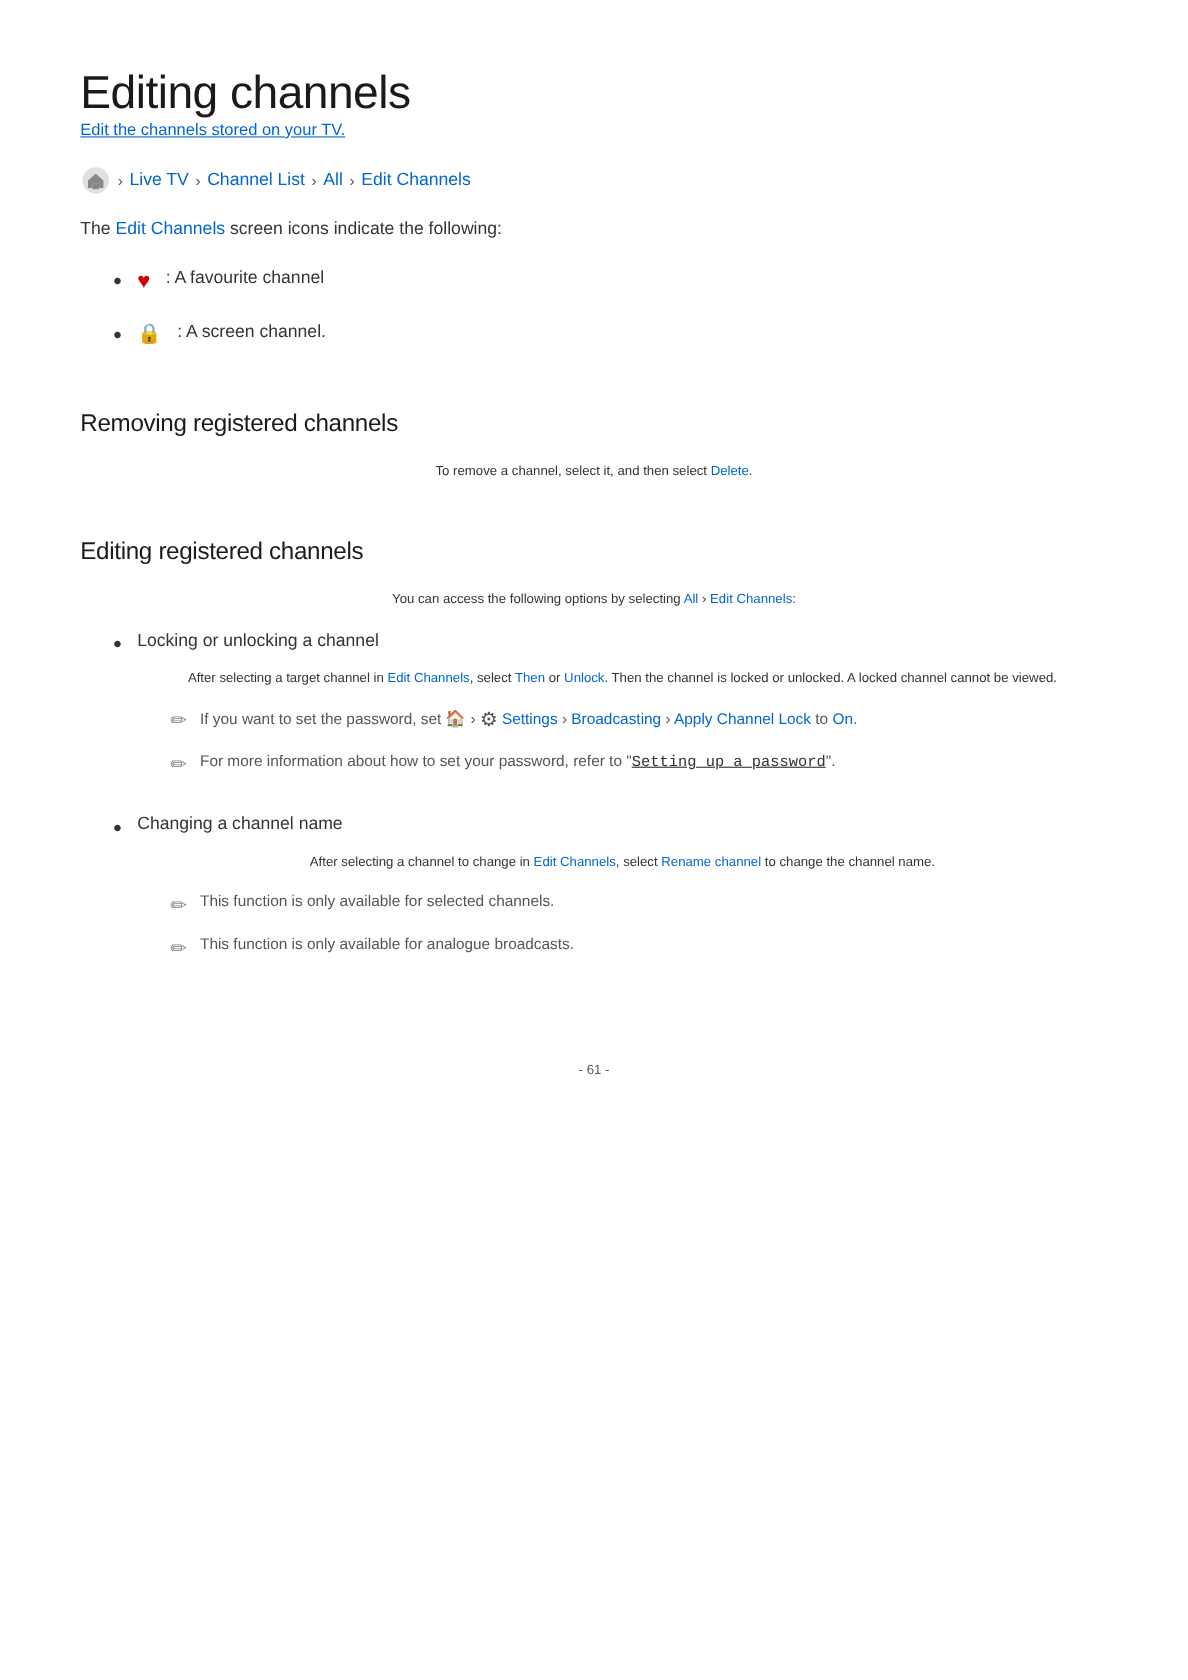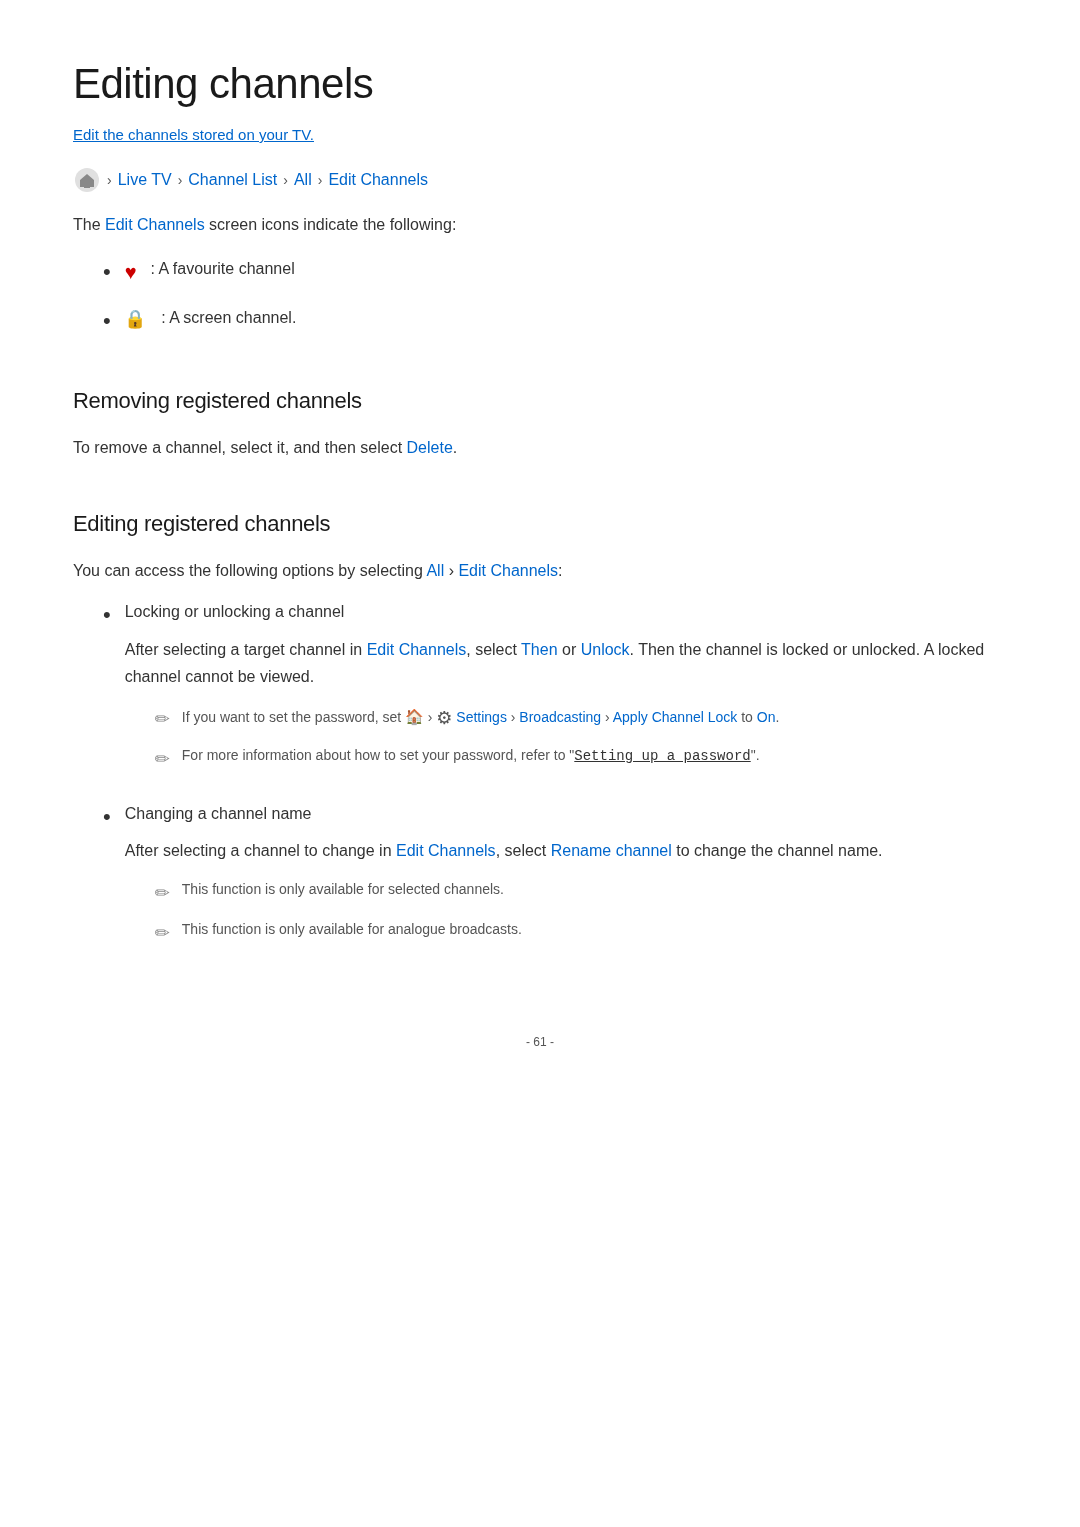--- a/index.html
+++ b/index.html
@@ -15,21 +15,21 @@
       color: #333333;
       width: 1080px;
       min-height: 1527px;
       padding: 60px 73px 80px 73px;
     }
 
     .page-title {
       font-size: 42px;
       font-weight: 400;
       color: #1a1a1a;
-      margin-bottom: 18px;
+      margin-bottom: 2px;
       letter-spacing: -0.5px;
     }
 
     .subtitle-link {
       color: #0066cc;
       text-decoration: underline;
       font-size: 15px;
     }
 
     .breadcrumb-row {
@@ -106,24 +106,25 @@
 
     .section-title {
       font-size: 22px;
       font-weight: 400;
       color: #1a1a1a;
       margin: 50px 0 20px 0;
       letter-spacing: -0.3px;
     }
 
     .body-text {
-      font-size: 16px;
+      font-size: 12px;
       color: #333;
       line-height: 1.7;
       margin-bottom: 14px;
+      text-align: center;
     }
 
     .nested-bullet-list {
       list-style: none;
       padding-left: 20px;
       margin: 14px 0 10px 10px;
     }
 
     .nested-bullet-list > li {
       display: flex;

